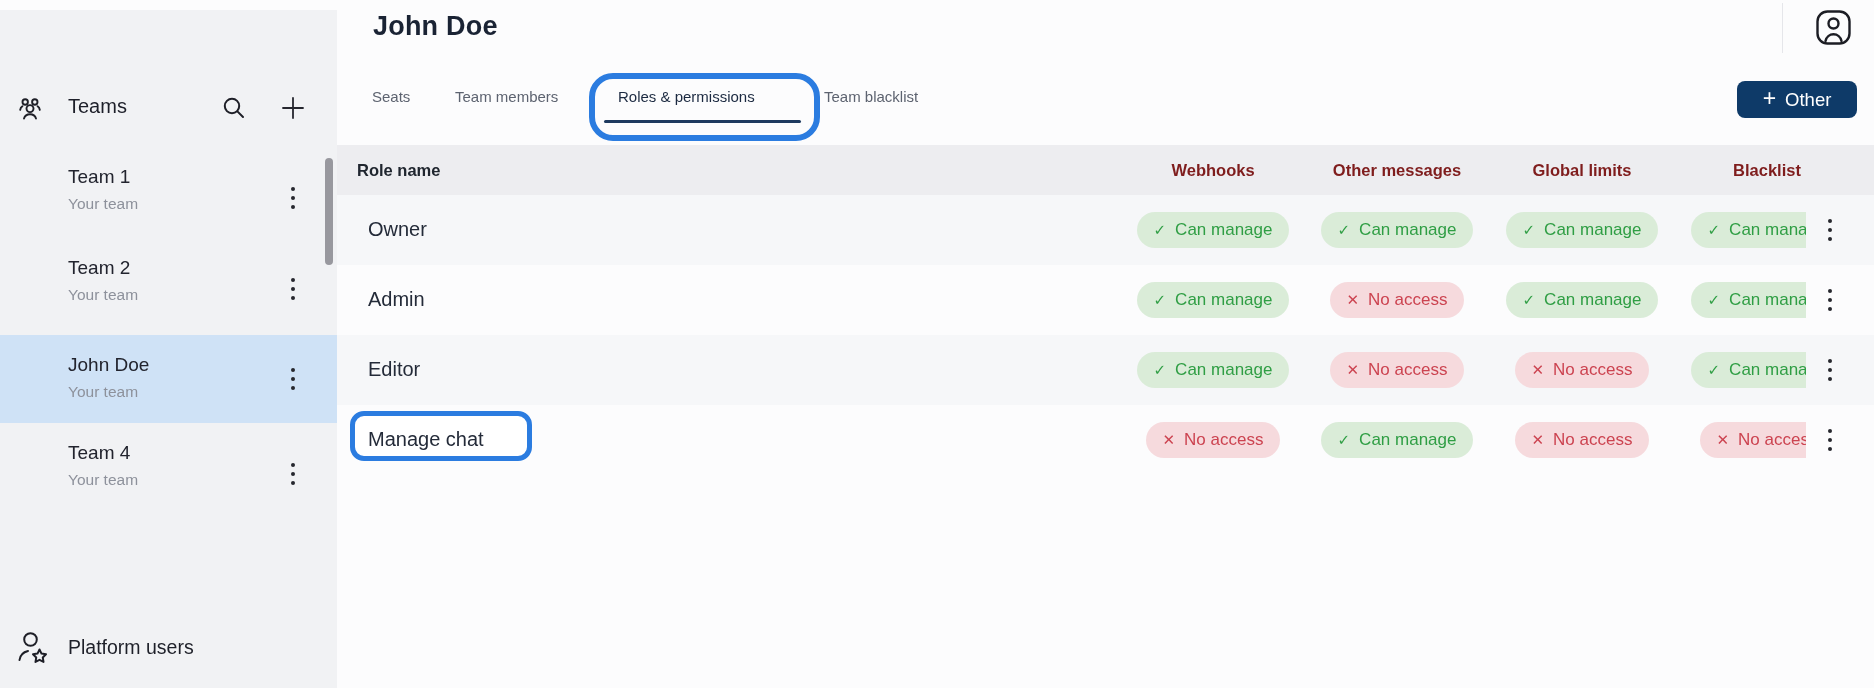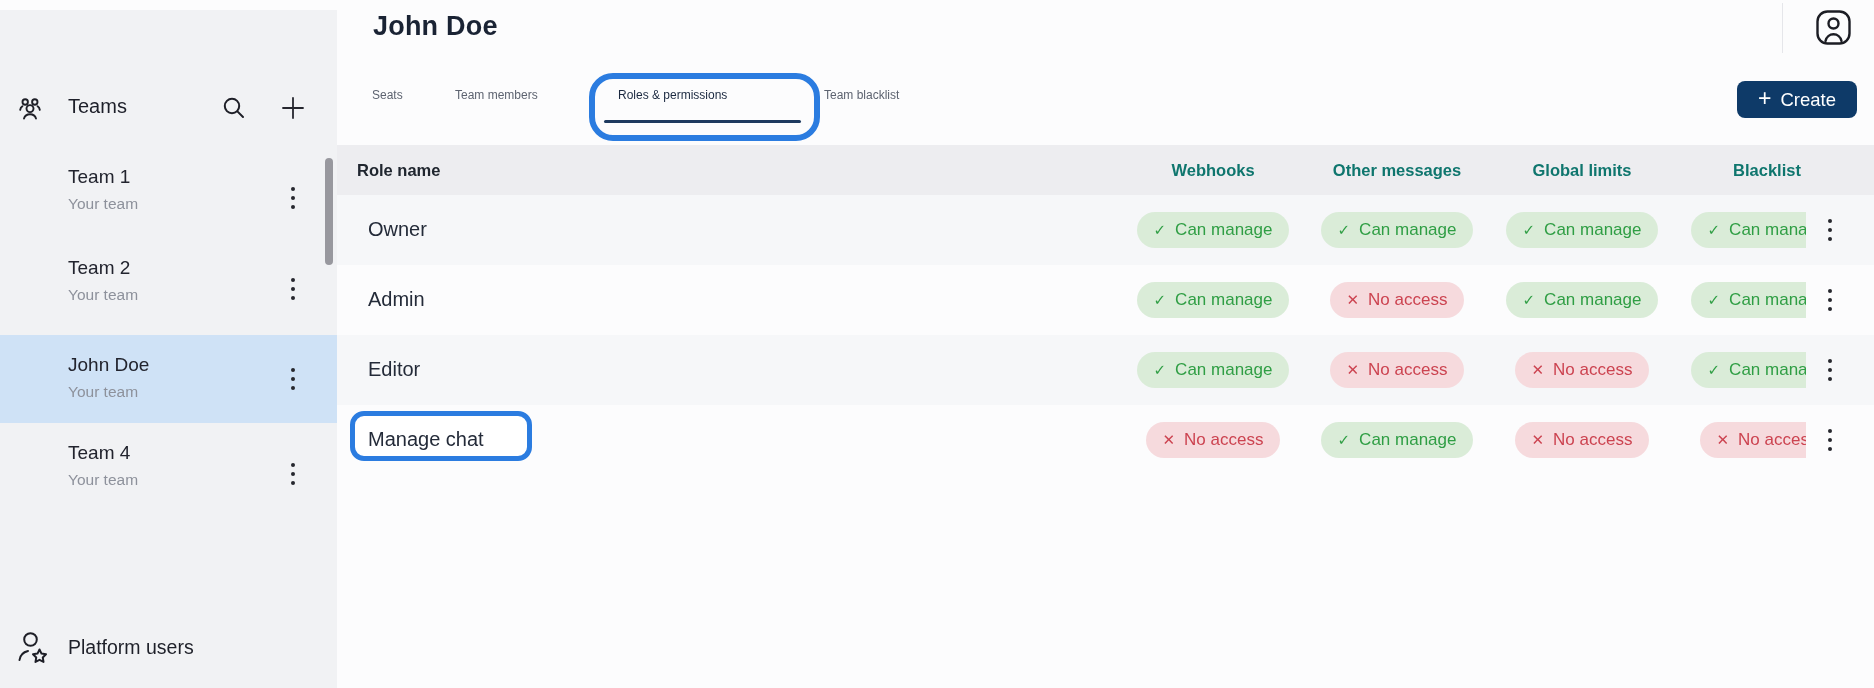--- a/index.html
+++ b/index.html
@@ -28,32 +28,32 @@
   .platform-users-icon { position:absolute; left:17px; top:6px; width:31px; height:36px; }
   .platform-users-label { position:absolute; left:68px; top:12px; font-size:19.5px; color:#1e2029; }
 
   
   .main { position:absolute; left:337px; top:0; width:1537px; height:688px; background:#fcfcfd; }
   .page-title { position:absolute; left:36px; top:11px; font-size:27px; font-weight:600; color:#1a2334; letter-spacing:.2px; }
 
   .top-divider { position:absolute; left:1445px; top:3px; width:1px; height:50px; background:#e5e6ea; }
   .avatar-btn { position:absolute; left:1478px; top:9px; width:37px; height:37px; cursor:pointer; }
 
-  .tab { position:absolute; top:88px; font-size:12px; font-weight:500; color:#5d6370; cursor:pointer; white-space:nowrap;text-align:right; }
+  .tab { position:absolute; top:88px; font-size:15px; font-weight:500; color:#5d6370; cursor:pointer; white-space:nowrap;text-align:right; }
   .tab.active { color:#1b2940; }
   .tab-underline { position:absolute; left:267px; top:120px; width:197px; height:3px; border-radius:2px; background:#1e3a5f; }
 
   .create-btn { position:absolute; left:1400px; top:81px; width:120px; height:37px; border-radius:8px; background:#0e3a68; border:none; color:#fff; display:flex; align-items:center; justify-content:center; gap:9px; cursor:pointer; }
   .create-plus { font-size:23px; font-weight:300; line-height:1; margin-top:-2px; }
   .create-label { font-size:18.5px; font-weight:500; }
 
   
   .thead { position:absolute; left:0; top:145px; width:1537px; height:50px; background:#ededf0; }
   .th-role { position:absolute; left:20px; top:16px; font-size:16.5px; font-weight:600; color:#20262f; }
-  .th-col { position:absolute; top:16px; width:190px; text-align:center; font-size:16.5px; font-weight:600; color:#0f766e; }
+  .th-col { position:absolute; top:16px; width:190px; text-align:center; font-size:16.5px; font-weight:600; color:#7f1d1d; }
 
   .trow { position:absolute; left:0; width:1537px; height:70px; }
   .trow.alt { background:#f6f7f9; }
   .row-clip { position:absolute; left:0; top:0; width:1469px; height:70px; overflow:hidden; }
   .role-cell { position:absolute; left:31px; top:23px; font-size:20px; color:#242b39; }
   .badge-cell { position:absolute; top:17px; width:190px; height:36px; display:flex; justify-content:center; }
   .badge { display:inline-flex; align-items:center; gap:9px; height:36px; padding:0 17px; border-radius:18px; font-size:17px; font-weight:500; white-space:nowrap; }
   .badge-icon { font-size:15px; }
   .badge[data-state="yes"] { background:#daecd8; color:#2f9e44; }
   .badge[data-state="no"]  { background:#f6dadd; color:#cc4350; }
@@ -173,21 +173,21 @@
     </span>
 
     <div class="tab" style="left:35px">Seats</div>
     <div class="tab" style="left:118px">Team members</div>
     <div class="tab active" style="left:281px">Roles &amp; permissions</div>
     <div class="tab" style="left:487px">Team blacklist</div>
     <div class="tab-underline"></div>
 
     <button class="create-btn">
       <span class="create-plus">+</span>
-      <span class="create-label">Create</span>
+      <span class="create-label">Other</span>
     </button>
 
     <div class="thead">
       <span class="th-role">Role name</span>
       <span class="th-col col-1">Webhooks</span>
       <span class="th-col col-2">Other messages</span>
       <span class="th-col col-3">Global limits</span>
       <span class="th-col col-4">Blacklist</span>
     </div>
 

